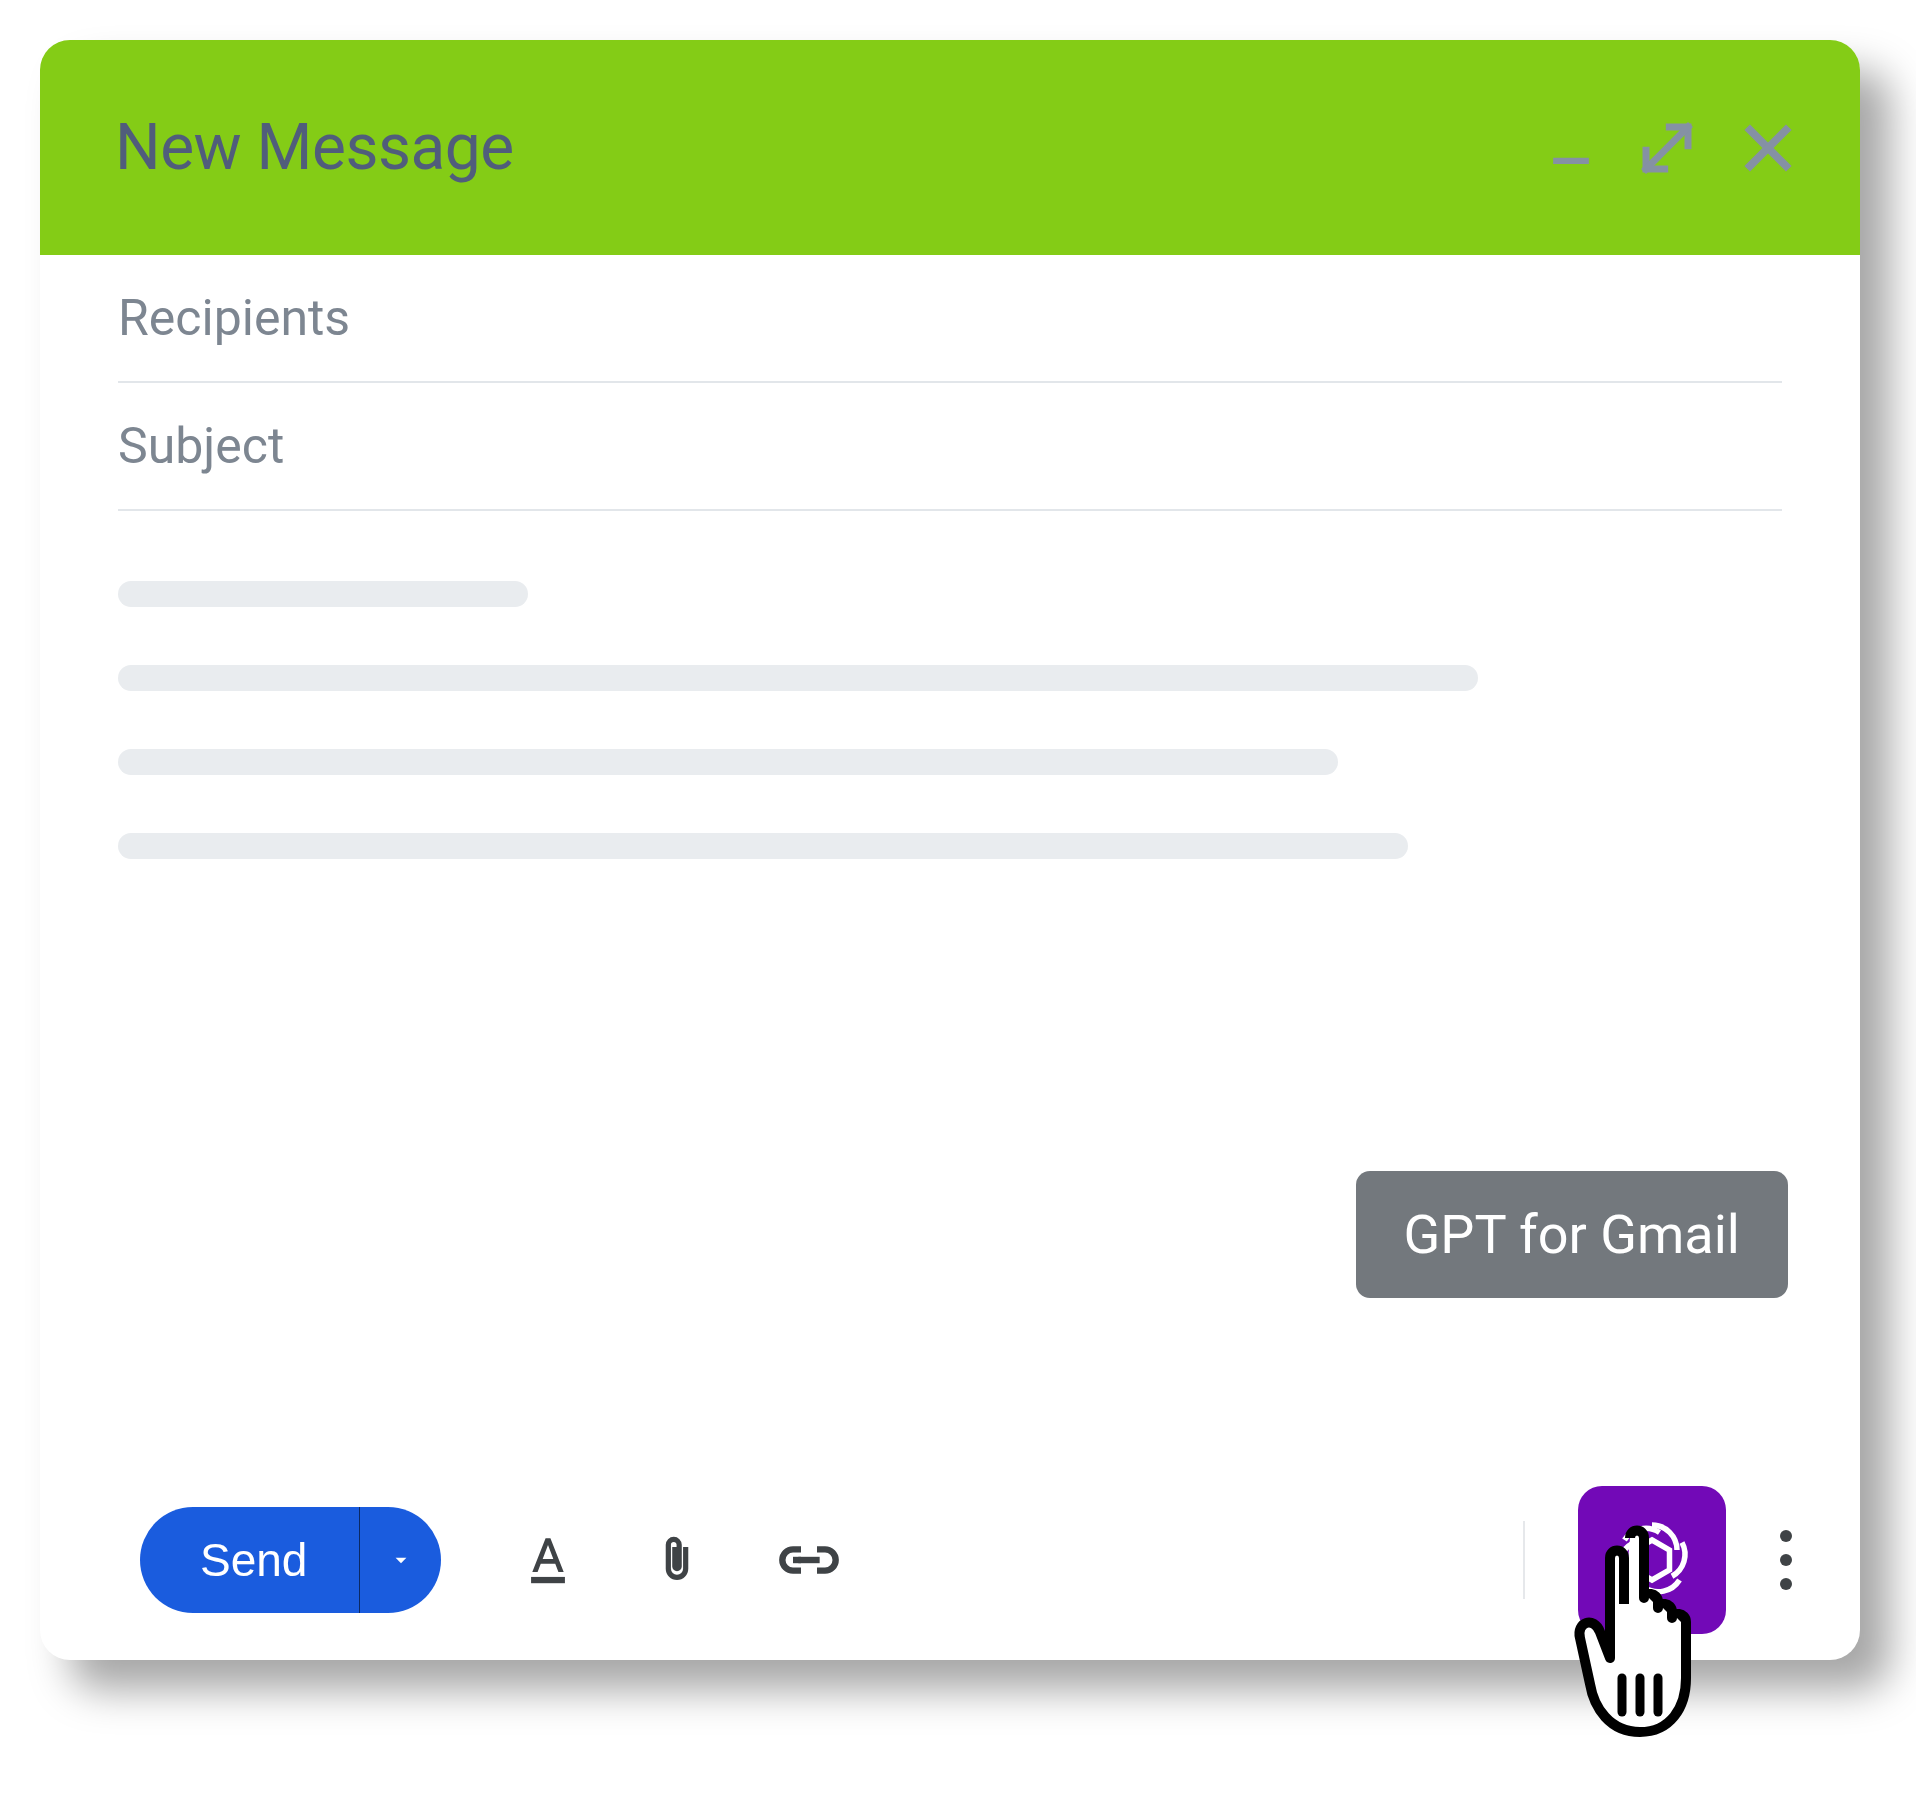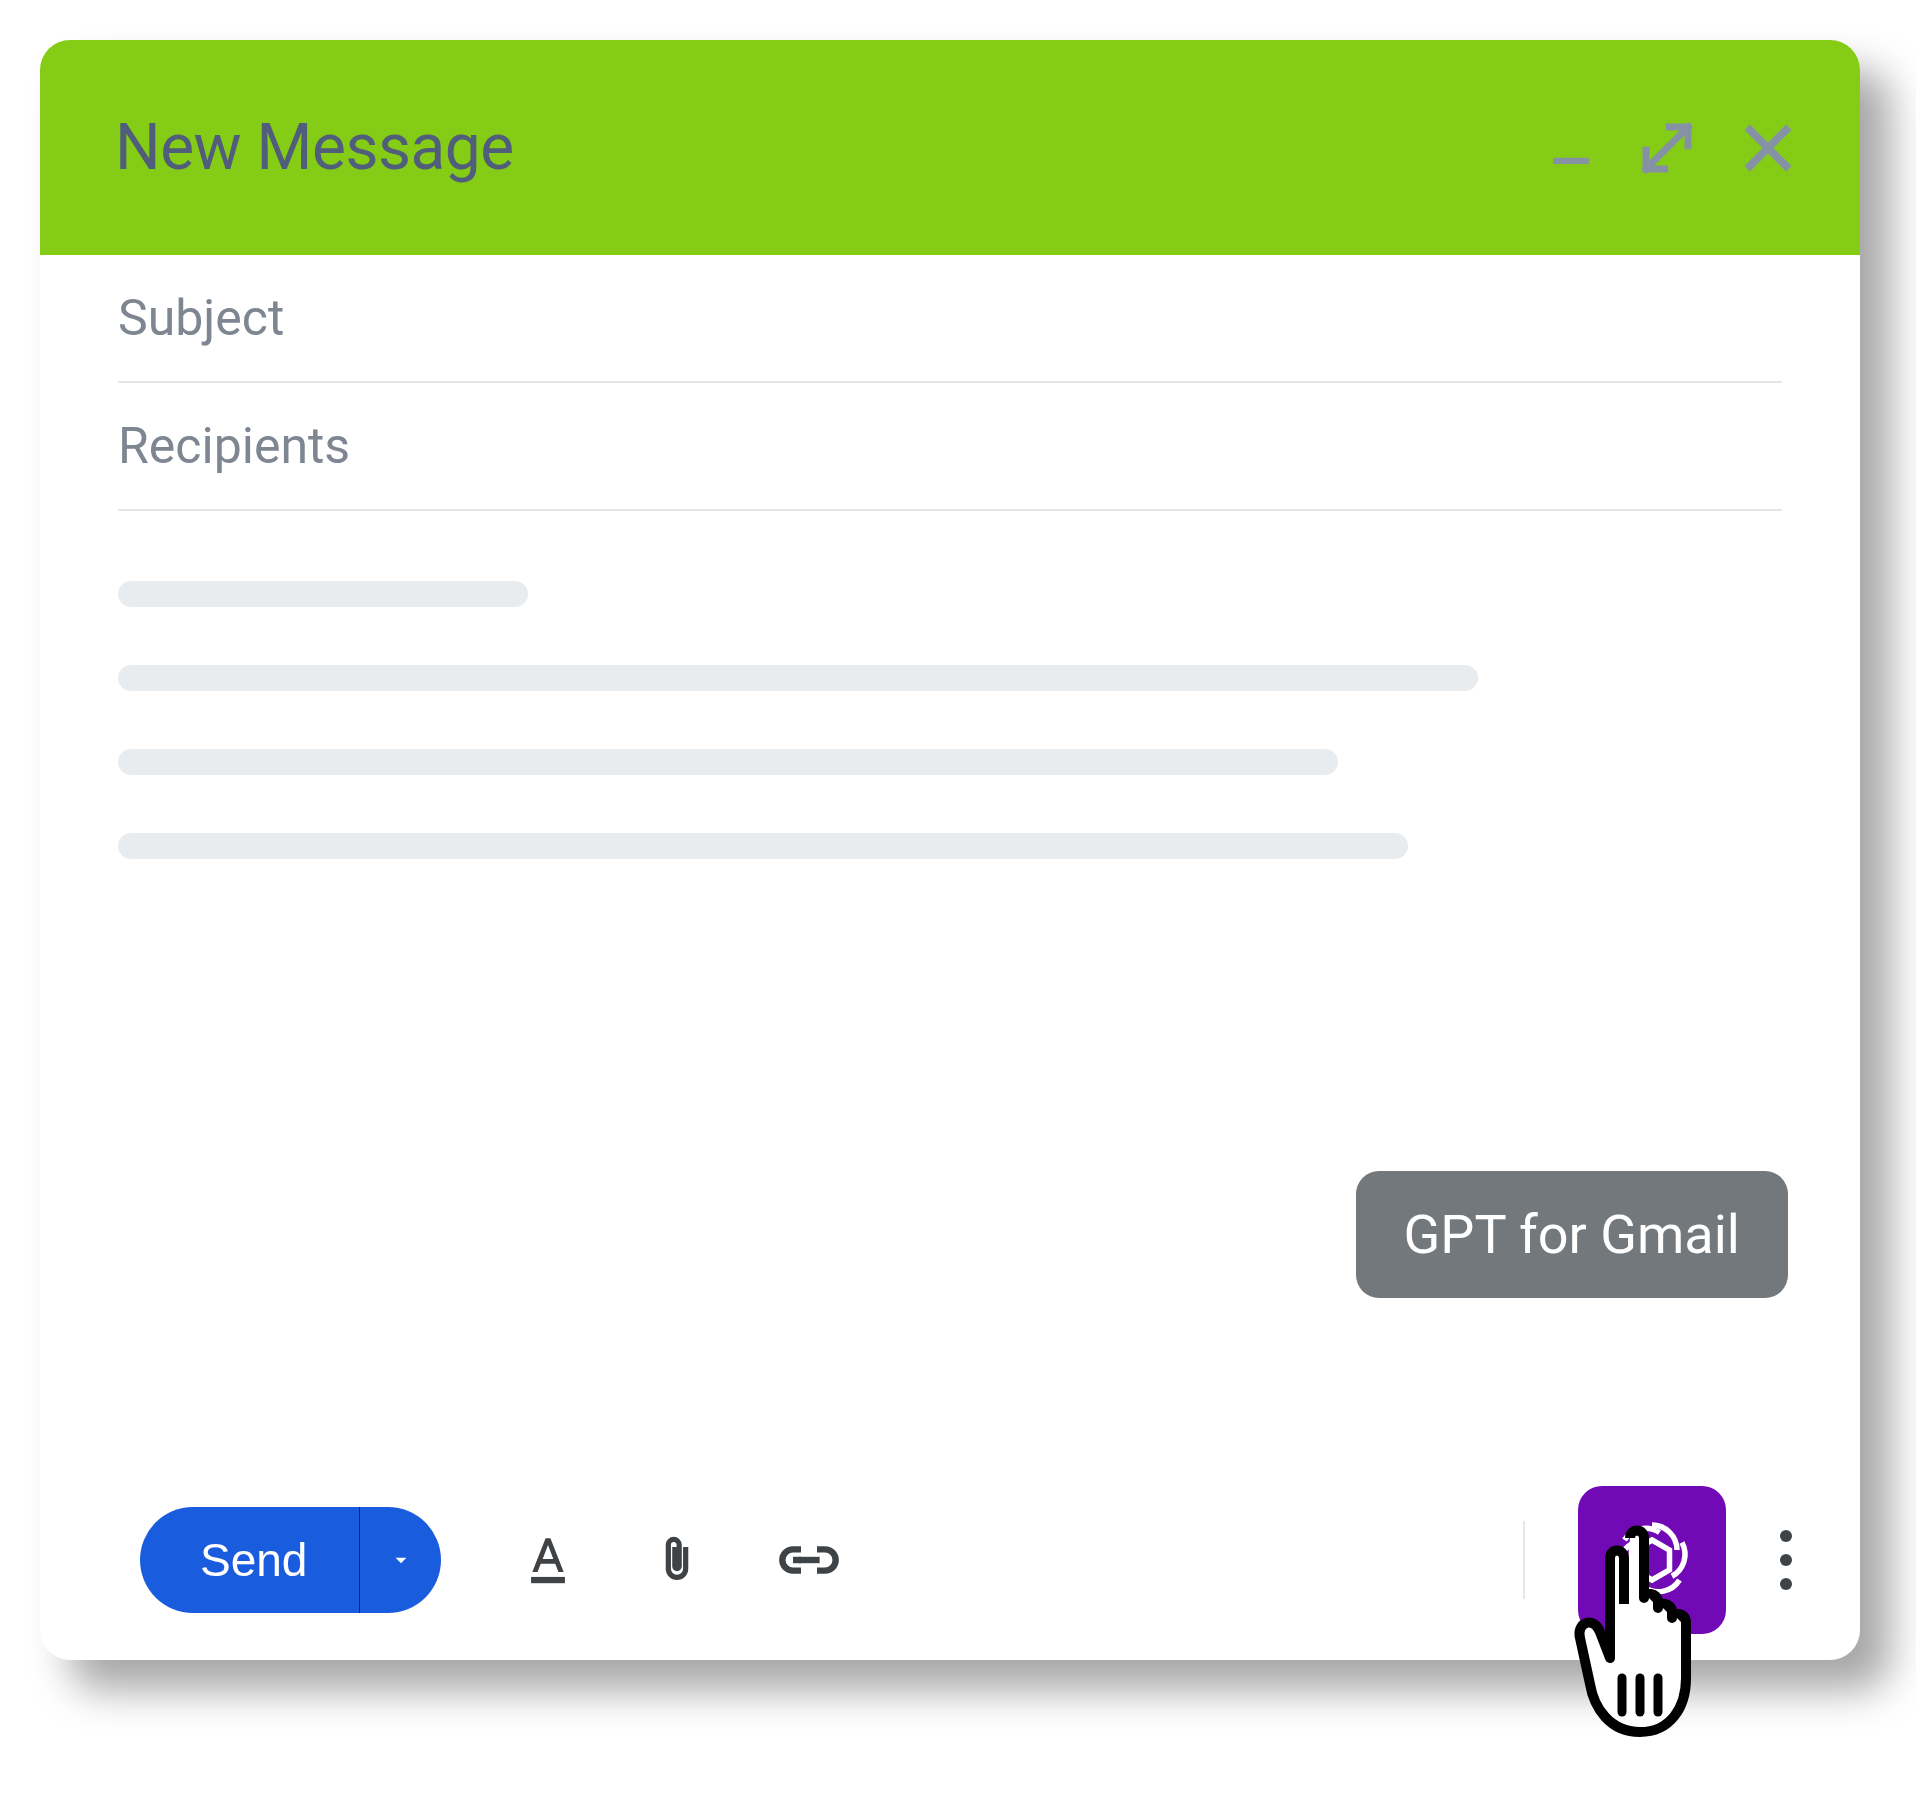--- a/index.html
+++ b/index.html
@@ -158,21 +158,21 @@
     background: #3f4346;
   }
   .tooltip {
     position: absolute;
     right: 72px;
     bottom: 362px;
     background: #73787d;
     color: #ffffff;
     font-size: 54px;
     padding: 32px 48px;
-    border-radius: 23px;
+    border-radius: 14px;
     white-space: nowrap;
     font-weight: 400;
   }
   .cursor-hand {
     position: absolute;
     right: 90px;
     bottom: -108px;
     pointer-events: none;
   }
 </style>
@@ -200,22 +200,22 @@
       <div class="header-icon">
         <svg width="54" height="54" viewBox="0 0 24 24" fill="none" stroke="currentColor" stroke-width="3.5" stroke-linecap="square">
             <line x1="4" y1="4" x2="20" y2="20"></line>
             <line x1="20" y1="4" x2="4" y2="20"></line>
           </svg>
       </div>
     </div>
   </div>
 
   <div class="fields">
+    <div class="field">Recipients</div>
     <div class="field">Subject</div>
-    <div class="field">Recipients</div>
   </div>
 
   <div class="body-area">
     <div class="placeholder-line l1"></div>
     <div class="placeholder-line l2"></div>
     <div class="placeholder-line l3"></div>
     <div class="placeholder-line l4"></div>
   </div>
 
   <div class="tooltip">GPT for Gmail</div>

